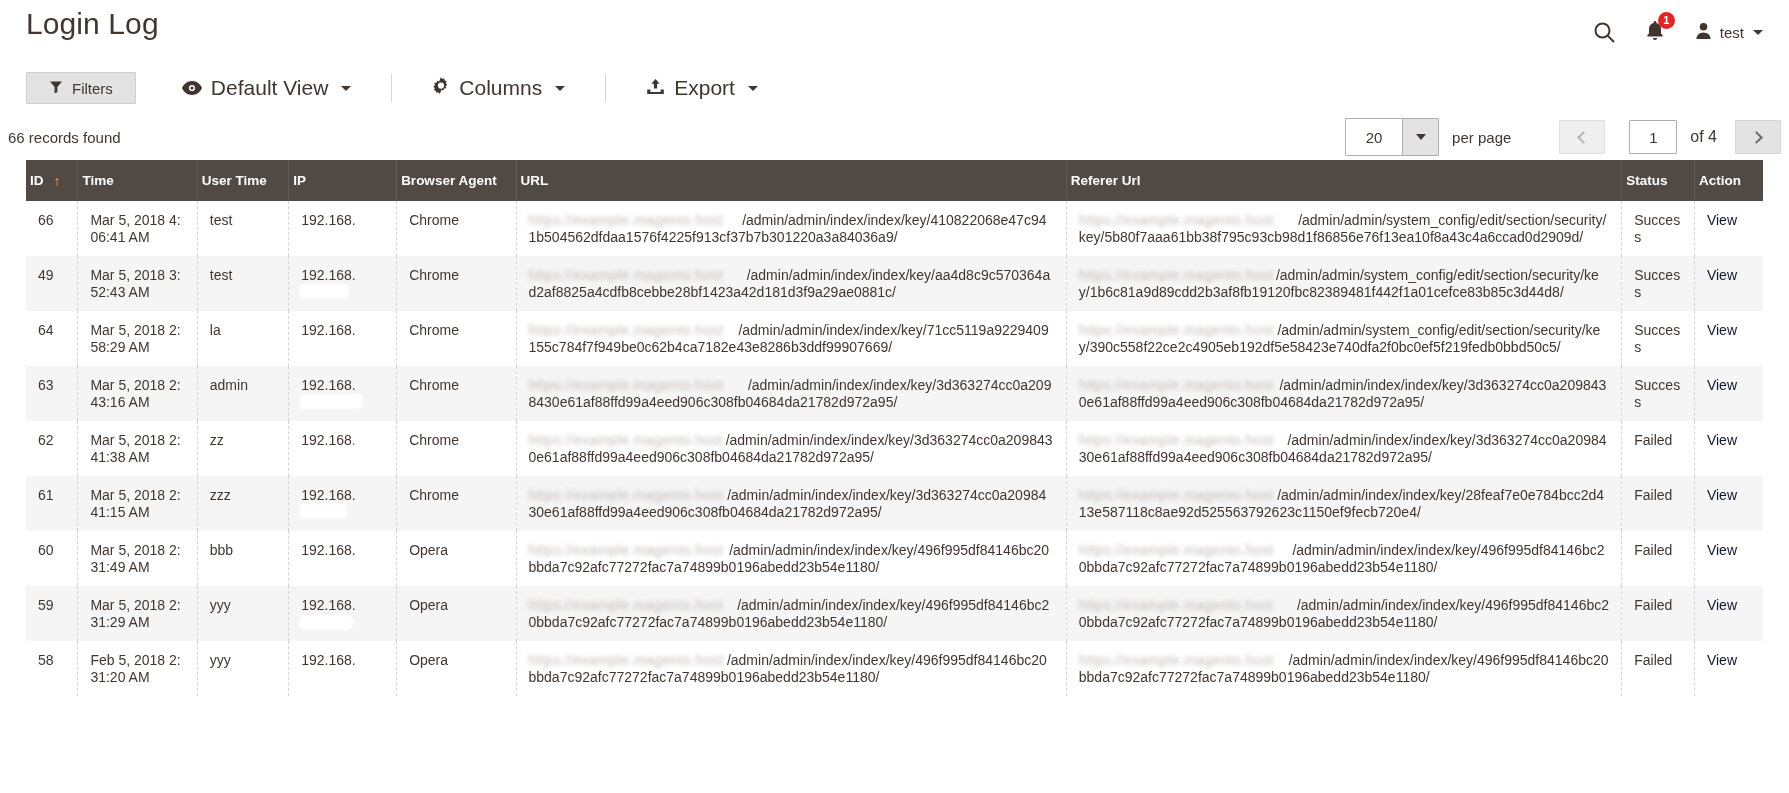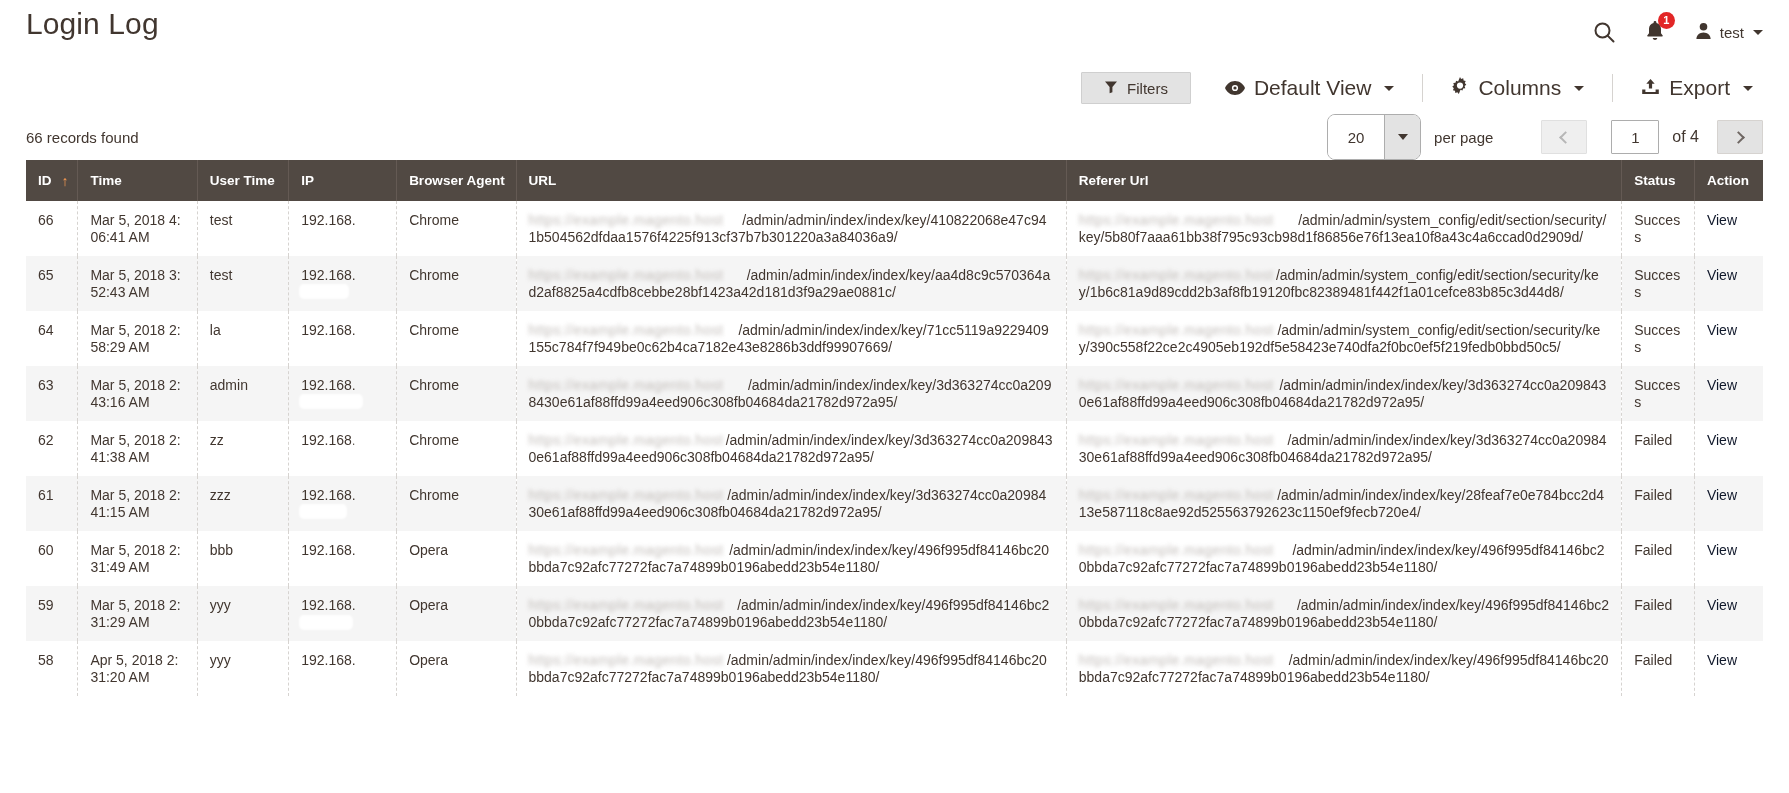--- a/index.html
+++ b/index.html
@@ -63,24 +63,23 @@
     border-left: 5px solid transparent;
     border-right: 5px solid transparent;
     border-top: 5px solid #41362f;
     margin-left: 2px;
   }
 
   
   .toolbar {
     display: flex;
     align-items: center;
-    justify-content: flex-end;
     padding: 0 26px;
     height: 52px;
-    gap: 0;
+    gap: 12px;
   }
   .btn-filters {
     background: #e3e3e3;
     border: 1px solid #cfcfcf;
     border-radius: 1px;
     height: 32px;
     padding: 0 22px;
     display: flex;
     align-items: center;
     gap: 9px;
@@ -110,38 +109,38 @@
     border-left: 5px solid transparent;
     border-right: 5px solid transparent;
     border-top: 5px solid #41362f;
     margin-left: 4px;
   }
 
   
   .records-bar {
     display: flex;
     align-items: center;
-    padding: 0 26px;
+    padding: 0 8px;
     height: 46px;
   }
   .records-found {
     font-size: 15px;
     color: #41362f;
   }
   .pager {
     margin-left: auto;
     display: flex;
     align-items: center;
     gap: 0;
   }
   .select-wrap {
     display: flex;
-    height: 46px;
+    height: 38px;
     border: 1px solid #adadad;
-    border-radius: 8px;
+    border-radius: 1px;
     background: #fff;
     overflow: hidden;
   }
   .select-value {
     width: 56px;
     display: flex;
     align-items: center;
     justify-content: center;
     font-size: 15px;
     color: #41362f;
@@ -211,21 +210,21 @@
     width: 100%;
     border-collapse: collapse;
     table-layout: fixed;
   }
   table.grid thead th {
     background: #514943;
     color: #ffffff;
     font-size: 13.5px;
     font-weight: 700;
     text-align: left;
-    padding: 13px 12px;
+    padding: 13px 4px;
     vertical-align: middle;
     border-right: 1px solid #645a54;
     white-space: nowrap;
   }
   table.grid thead th:last-child { border-right: none; }
   .th-inner { display: flex; align-items: center; gap: 10px; }
   .sort-asc { font-size: 14px; color: #ff9d52; line-height: 1; }
 
   table.grid tbody td {
     font-size: 14px;
@@ -430,21 +429,21 @@
             <td>Mar 5, 2018 4:06:41 AM</td>
             <td>test</td>
             <td class="cell-ip">192.168.<span class="ip-redact" style="width: 52px;"></span></td>
             <td>Chrome</td>
             <td class="url-cell"><span class="url-blur" style="margin-right: 18.75px;">https://example.magento.host</span><span class="url-text">/admin/admin/index/index/key/410822068e47c941b504562dfdaa1576f4225f913cf37b7b301220a3a84036a9/</span></td>
             <td class="url-cell"><span class="url-blur" style="margin-right: 24.5px;">https://example.magento.host</span><span class="url-text">/admin/admin/system_config/edit/section/security/key/5b80f7aaa61bb38f795c93cb98d1f86856e76f13ea10f8a43c4a6ccad0d2909d/</span></td>
             <td class="status-success">Success</td>
             <td><span class="action-view">View</span></td>
           </tr>
           <tr>
-            <td>65</td>
+            <td>49</td>
             <td>Mar 5, 2018 3:52:43 AM</td>
             <td>test</td>
             <td class="cell-ip">192.168.<span class="ip-redact" style="width: 46px;"></span></td>
             <td>Chrome</td>
             <td class="url-cell"><span class="url-blur" style="margin-right: 23.25px;">https://example.magento.host</span><span class="url-text">/admin/admin/index/index/key/aa4d8c9c570364ad2af8825a4cdfb8cebbe28bf1423a42d181d3f9a29ae0881c/</span></td>
             <td class="url-cell"><span class="url-blur" style="margin-right: 2.25px;">https://example.magento.host</span><span class="url-text">/admin/admin/system_config/edit/section/security/key/1b6c81a9d89cdd2b3af8fb19120fbc82389481f442f1a01cefce83b85c3d44d8/</span></td>
             <td class="status-success">Success</td>
             <td><span class="action-view">View</span></td>
           </tr>
           <tr>
@@ -508,21 +507,21 @@
             <td>yyy</td>
             <td class="cell-ip">192.168.<span class="ip-redact" style="width: 50px;"></span></td>
             <td>Opera</td>
             <td class="url-cell"><span class="url-blur" style="margin-right: 13.75px;">https://example.magento.host</span><span class="url-text">/admin/admin/index/index/key/496f995df84146bc20bbda7c92afc77272fac7a74899b0196abedd23b54e1180/</span></td>
             <td class="url-cell"><span class="url-blur" style="margin-right: 23.25px;">https://example.magento.host</span><span class="url-text">/admin/admin/index/index/key/496f995df84146bc20bbda7c92afc77272fac7a74899b0196abedd23b54e1180/</span></td>
             <td class="status-failed">Failed</td>
             <td><span class="action-view">View</span></td>
           </tr>
           <tr>
             <td>58</td>
-            <td>Apr 5, 2018 2:31:20 AM</td>
+            <td>Feb 5, 2018 2:31:20 AM</td>
             <td>yyy</td>
             <td class="cell-ip">192.168.<span class="ip-redact" style="width: 40px;"></span></td>
             <td>Opera</td>
             <td class="url-cell"><span class="url-blur" style="margin-right: 3.5px;">https://example.magento.host</span><span class="url-text">/admin/admin/index/index/key/496f995df84146bc20bbda7c92afc77272fac7a74899b0196abedd23b54e1180/</span></td>
             <td class="url-cell"><span class="url-blur" style="margin-right: 15px;">https://example.magento.host</span><span class="url-text">/admin/admin/index/index/key/496f995df84146bc20bbda7c92afc77272fac7a74899b0196abedd23b54e1180/</span></td>
             <td class="status-failed">Failed</td>
             <td><span class="action-view">View</span></td>
           </tr>
         </tbody>
     </table>

